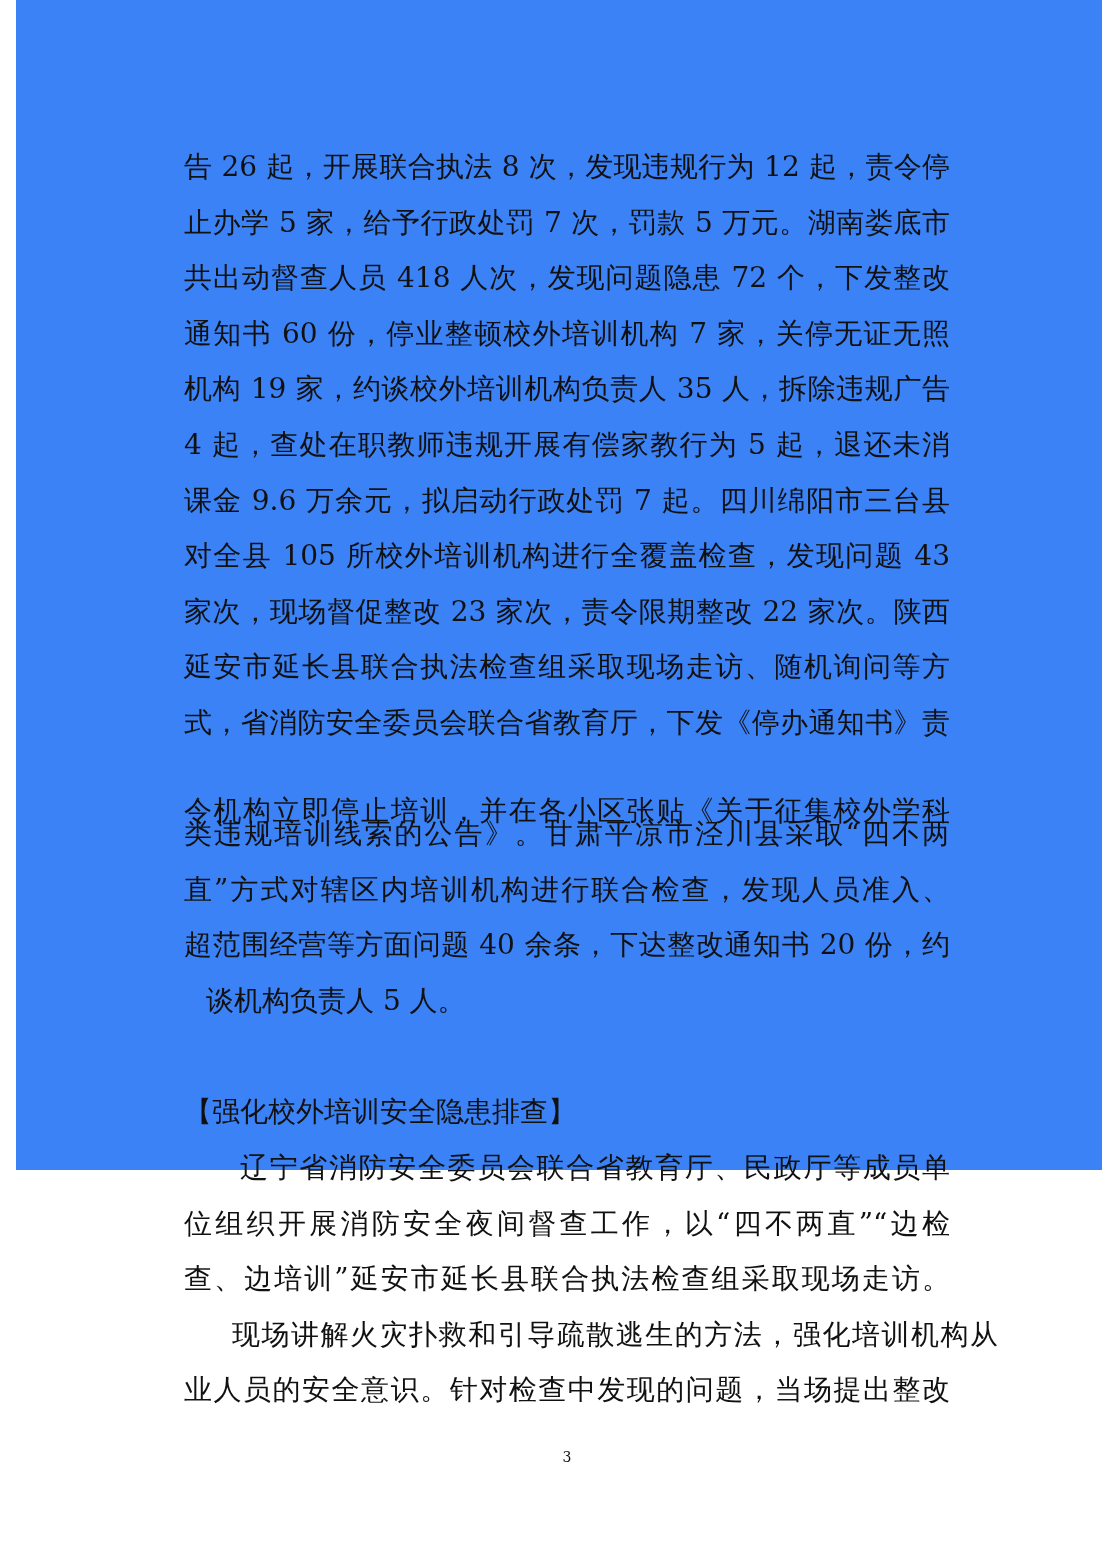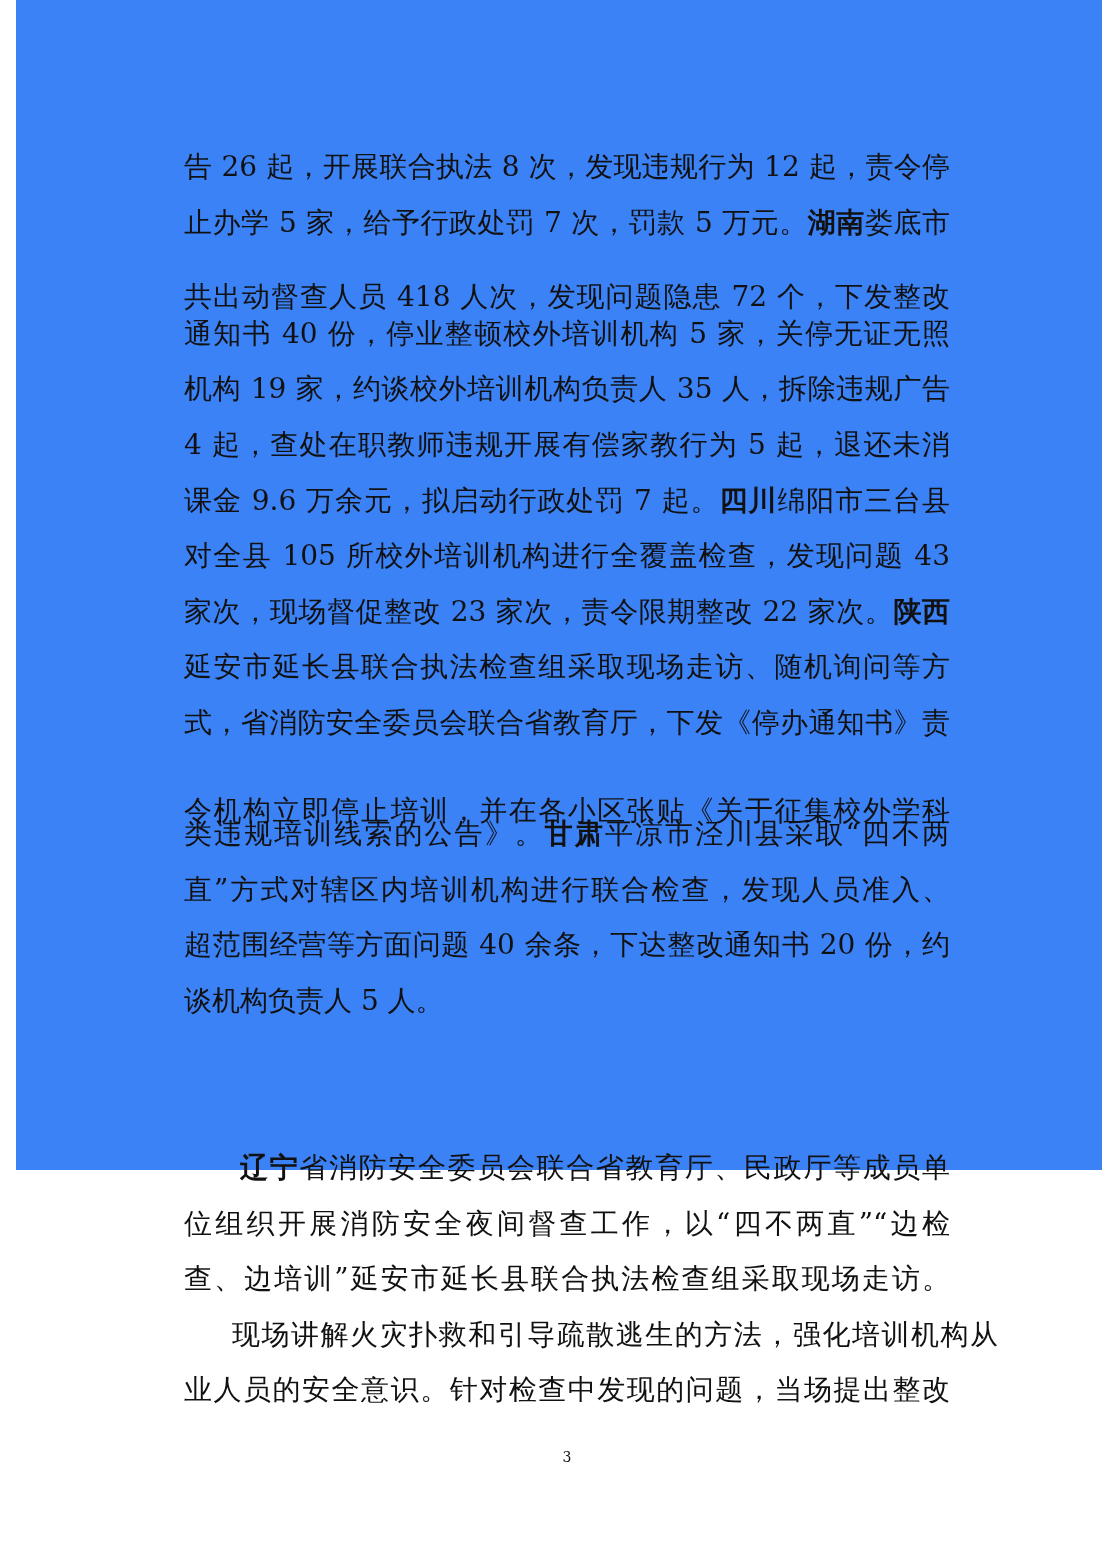--- a/index.html
+++ b/index.html
@@ -28,28 +28,29 @@
       height: 40px;
       font-size: 28px;
       line-height: 40px;
       white-space: nowrap;
       text-align: justify;
       text-align-last: justify;
       letter-spacing: 0;
     }
     .line.last {
       text-align-last: left;
+      margin-left: 22px;
     }
     .line.indent {
       left: 224px;
       width: 710px;
     }
     .bold {
       font-family: "DejaVu Sans", "Liberation Sans", sans-serif;
-      font-weight: bold;
+      font-weight: normal;
     }
     .heading {
       position: absolute;
       left: 168px;
       top: 1092px;
       height: 40px;
       font-size: 28px;
       line-height: 40px;
       font-family: "DejaVu Sans", "Liberation Sans", sans-serif;
       white-space: nowrap;
@@ -66,36 +67,37 @@
     }
   </style>
 </head>
 <body>
 
 <div class="page">
 
   <div id="para1">
       <div class="line" style="top: 147px;"><span>告 26 起，开展联合执法 8 次，发现违规行为 12 起，责令停</span></div>
       <div class="line" style="top: 202.6px;"><span>止办学 5 家，给予行政处罚 7 次，罚款 5 万元。</span><span class="bold">湖南</span><span>娄底市</span></div>
-      <div class="line" style="top: 258.2px; margin-top: 19px;"><span>共出动督查人员 418 人次，发现问题隐患 72 个，下发整改</span></div>
-      <div class="line" style="top: 313.8px;"><span>通知书 40 份，停业整顿校外培训机构 5 家，关停无证无照</span></div>
+      <div class="line" style="top: 258.2px;"><span>共出动督查人员 418 人次，发现问题隐患 72 个，下发整改</span></div>
+      <div class="line" style="top: 313.8px;"><span>通知书 60 份，停业整顿校外培训机构 7 家，关停无证无照</span></div>
       <div class="line" style="top: 369.4px;"><span>机构 19 家，约谈校外培训机构负责人 35 人，拆除违规广告</span></div>
       <div class="line" style="top: 425px;"><span>4 起，查处在职教师违规开展有偿家教行为 5 起，退还未消</span></div>
       <div class="line" style="top: 480.6px;"><span>课金 9.6 万余元，拟启动行政处罚 7 起。</span><span class="bold">四川</span><span>绵阳市三台县</span></div>
       <div class="line" style="top: 536.2px;"><span>对全县 105 所校外培训机构进行全覆盖检查，发现问题 43</span></div>
       <div class="line" style="top: 591.8px;"><span>家次，现场督促整改 23 家次，责令限期整改 22 家次。</span><span class="bold">陕西</span></div>
       <div class="line" style="top: 647.4px;"><span>延安市延长县联合执法检查组采取现场走访、随机询问等方</span></div>
       <div class="line" style="top: 703px;"><span>式，省消防安全委员会联合省教育厅，下发《停办通知书》责</span></div>
       <div class="line" style="top: 758.6px; margin-top: 32px;"><span>令机构立即停止培训，并在各小区张贴《关于征集校外学科</span></div>
       <div class="line" style="top: 814.2px;"><span>类违规培训线索的公告》。</span><span class="bold">甘肃</span><span>平凉市泾川县采取“四不两</span></div>
       <div class="line" style="top: 869.8px;"><span>直”方式对辖区内培训机构进行联合检查，发现人员准入、</span></div>
       <div class="line" style="top: 925.4px;"><span>超范围经营等方面问题 40 余条，下达整改通知书 20 份，约</span></div>
       <div class="line last" style="top: 981px;"><span>谈机构负责人 5 人。</span></div>
     </div>
 
+  <div class="heading">【强化校外培训安全隐患排查】</div>
 
   <div id="para2">
       <div class="line indent" style="top: 1148px;"><span class="bold">辽宁</span><span>省消防安全委员会联合省教育厅、民政厅等成员单</span></div>
       <div class="line" style="top: 1203.6px;"><span>位组织开展消防安全夜间督查工作，以“四不两直”“边检</span></div>
       <div class="line" style="top: 1259.2px;"><span>查、边培训”延安市延长县联合执法检查组采取现场走访。</span></div>
       <div class="line" style="top: 1314.8px; margin-left: 48px;"><span>现场讲解火灾扑救和引导疏散逃生的方法，强化培训机构从</span></div>
       <div class="line" style="top: 1370.4px;"><span>业人员的安全意识。针对检查中发现的问题，当场提出整改</span></div>
     </div>
 
   <div class="page-number">3</div>

